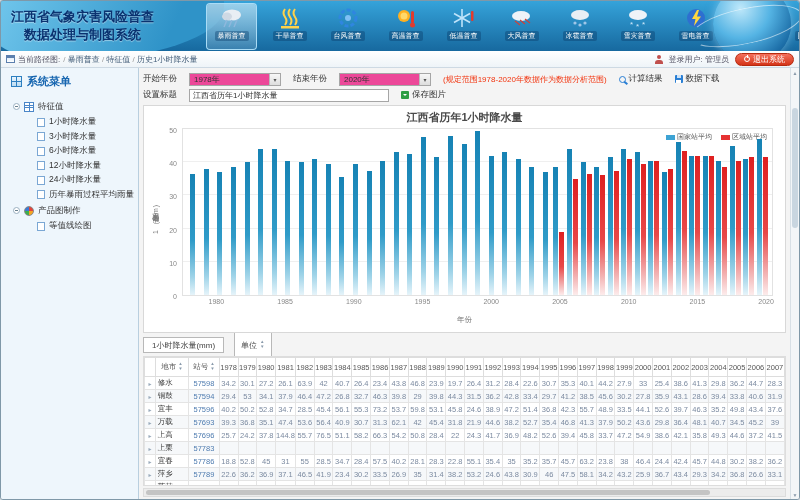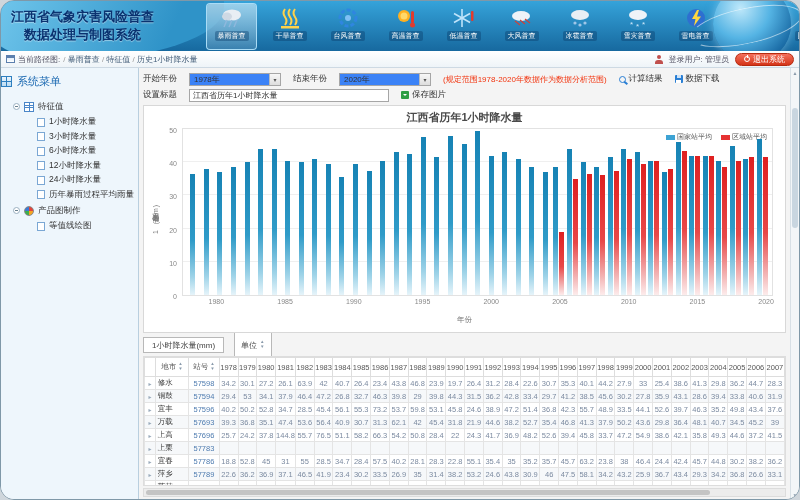--- a/index.html
+++ b/index.html
@@ -1,18 +1,18 @@
 <!DOCTYPE html>
 <html><head>
 <meta charset="utf-8">
 <style>
   * { margin:0; padding:0; box-sizing:border-box; }
   html,body { background:#cfd6dc; }
   body { font-family:"Liberation Sans","DejaVu Sans",sans-serif; }
-  .window { width:800px; height:500px; border:1px solid #7f98a8; border-radius:14px; overflow:hidden;
+  .window { width:800px; height:500px; border:1px solid #7f98a8; border-radius:3px; overflow:hidden;
             background:#f0f0f0; position:relative; }
 
   
   .header { position:relative; height:50px; background:linear-gradient(#35a3da,#17699f); overflow:hidden; }
   .title-bg { position:absolute; left:-12px; top:-10px; width:235px; height:70px;
               background:linear-gradient(115deg,#74c9ee,#2f93c8 75%);
               border-radius:0 0 90% 40% / 0 0 100% 60%; }
   .app-title { position:absolute; left:10px; top:7px; font-size:13px; font-weight:bold; color:#0a3270;
                line-height:1.35; text-shadow:0 1px 1px rgba(255,255,255,.45); }
   .app-title .l2 { text-align:center; }
@@ -48,22 +48,22 @@
   .user-icon::after { content:''; position:absolute; left:0; bottom:0; width:8px; height:4px; border-radius:3px 3px 0 0; background:#c0504d; }
   .exit-btn { display:flex; align-items:center; gap:3px; background:linear-gradient(#f4705c,#d43418);
               border:1px solid #b52a10; border-radius:8px; color:#fff; font-size:8px; height:13px;
               padding:0 8px; cursor:pointer; font-family:inherit; }
   .power-icon { width:6px; height:6px; border:1px solid #fff; border-radius:50%; position:relative; }
   .power-icon::before { content:''; position:absolute; left:2px; top:-2px; width:1px; height:3px; background:#fff; }
 
   
   .body { display:flex; height:431px; }
   .sidebar { width:138px; background:#eef6fc; border-right:1px solid #b9cfdf; }
-  .sidebar-header { height:26px; display:flex; align-items:center; gap:5px; 
-                    color:#1766b0; font-weight:normal; font-size:11px; }
+  .sidebar-header { height:26px; display:flex; align-items:center; gap:5px; padding-left:10px;
+                    color:#1766b0; font-weight:bold; font-size:11px; }
   .menu-icon { width:11px; height:11px; border:1px solid #2d7fc0;
                background:linear-gradient(#2d7fc0,#2d7fc0) 50% 0/1px 100% no-repeat,
                           linear-gradient(#2d7fc0,#2d7fc0) 0 50%/100% 1px no-repeat,
                           linear-gradient(#eaf5fd,#bcdcf2); }
   .tree { padding:4px 0 0 12px; font-size:8.5px; color:#333; }
   .tree-parent { display:flex; align-items:center; gap:4px; height:17px; cursor:pointer; }
   .expander { width:7px; height:7px; border:1px solid #9ab0c0; border-radius:50%; background:#fff; position:relative; flex:none; }
   .expander::before { content:''; position:absolute; left:1px; right:1px; top:2px; height:1px; background:#68808f; }
   .picon { width:10px; height:10px; flex:none; }
   .picon.grid { border:1px solid #4a86c8;
@@ -72,21 +72,21 @@
                            linear-gradient(#4a86c8,#4a86c8) 0 66%/100% 1px no-repeat,#fff; }
   .picon.palette { border-radius:50%; border:1px solid #888;
                    background:conic-gradient(#e4443a 0 25%,#f5a623 0 50%,#3faf4e 0 75%,#3a7bd5 0 100%); }
   .tree-child { display:flex; align-items:center; gap:4px; height:14.5px; margin-left:24px; cursor:pointer; }
   .page-icon { width:8px; height:9px; background:#fff; border:1px solid #7aa7d4; flex:none; }
 
   .main { flex:1; display:flex; flex-direction:column; padding:3px 4px 0; overflow:hidden; background:#f4f4f4; }
 
   
   .controls-row { display:flex; align-items:center; gap:12px; height:16px; font-size:8.5px; color:#333; flex:none; }
-  .select { width:92px; height:13px; background:#3b82f6; border:1px solid #a6a6a6; display:flex; align-items:center;
+  .select { width:92px; height:13px; background:#ec4899; border:1px solid #a6a6a6; display:flex; align-items:center;
             justify-content:space-between; padding-left:4px; font-size:8px; color:#333; cursor:pointer; }
   .caret { width:11px; height:100%; background:linear-gradient(#f8f8f8,#ddd); border-left:1px solid #bbb;
            display:flex; align-items:center; justify-content:center; font-size:6px; color:#555; }
   .red-note { color:#f2330d; font-size:8px; }
   .link-btn { display:flex; align-items:center; gap:3px; color:#333; cursor:pointer; font-size:8.5px; }
   .mag-icon { width:7px; height:7px; border:1.5px solid #2a7fd4; border-radius:50%; position:relative; }
   .mag-icon::after { content:''; position:absolute; right:-3px; bottom:-2px; width:4px; height:1.5px;
                      background:#2a7fd4; transform:rotate(40deg); }
   .disk-icon { width:8px; height:8px; background:#2a7fd4; border-radius:1px; position:relative; }
   .disk-icon::before { content:''; position:absolute; left:2px; top:0; width:4px; height:3px; background:#cfe2f5; }

